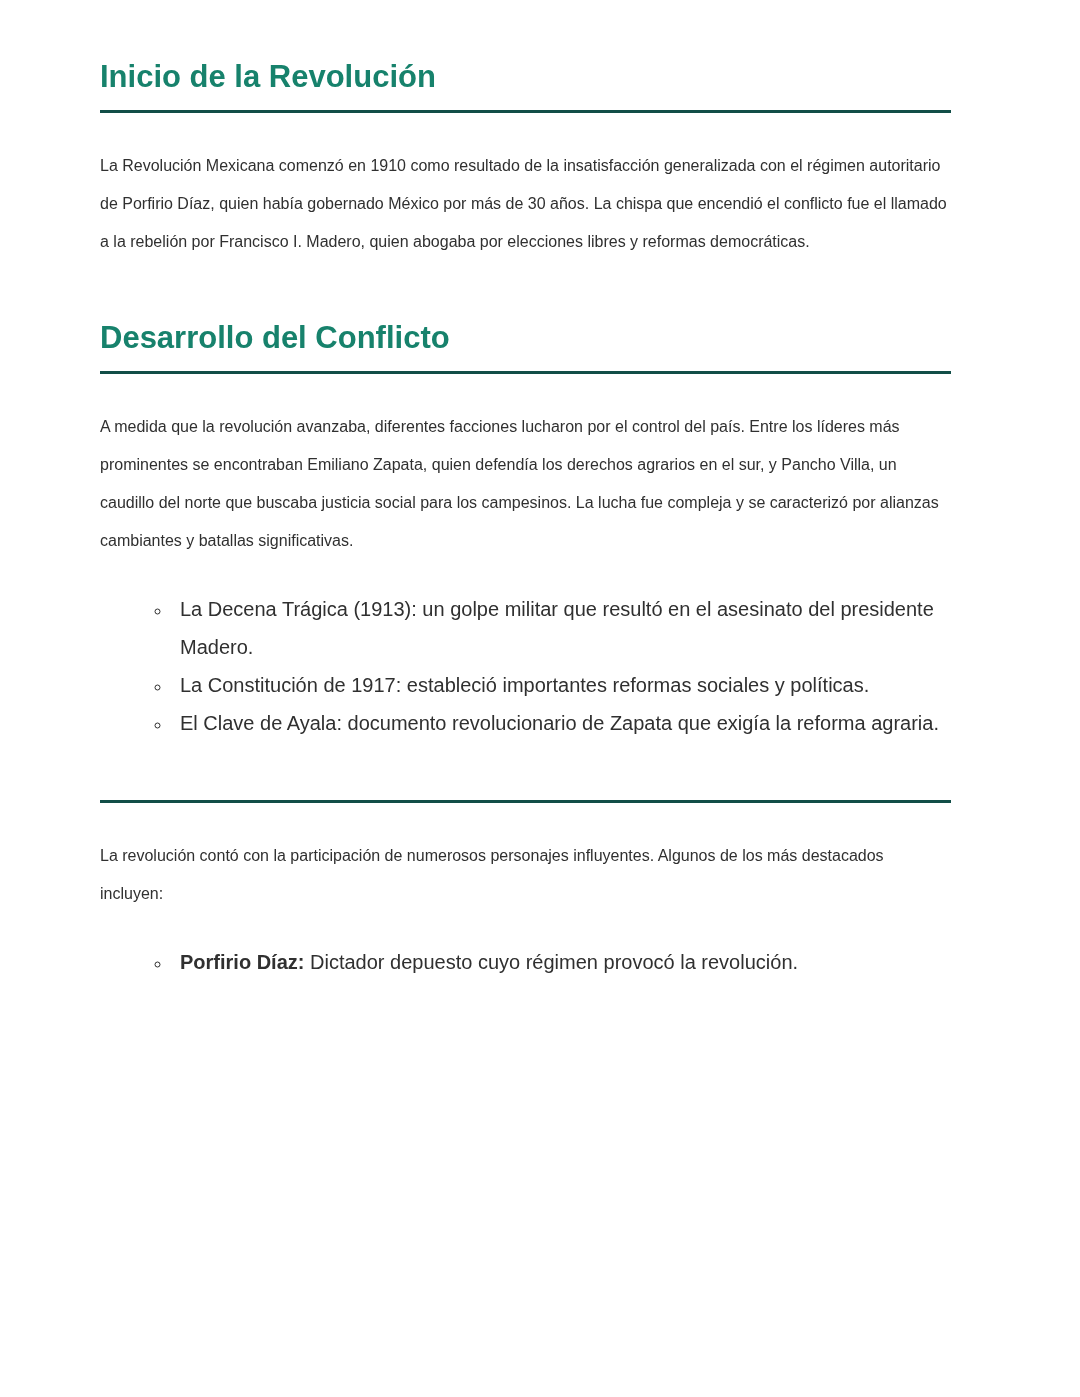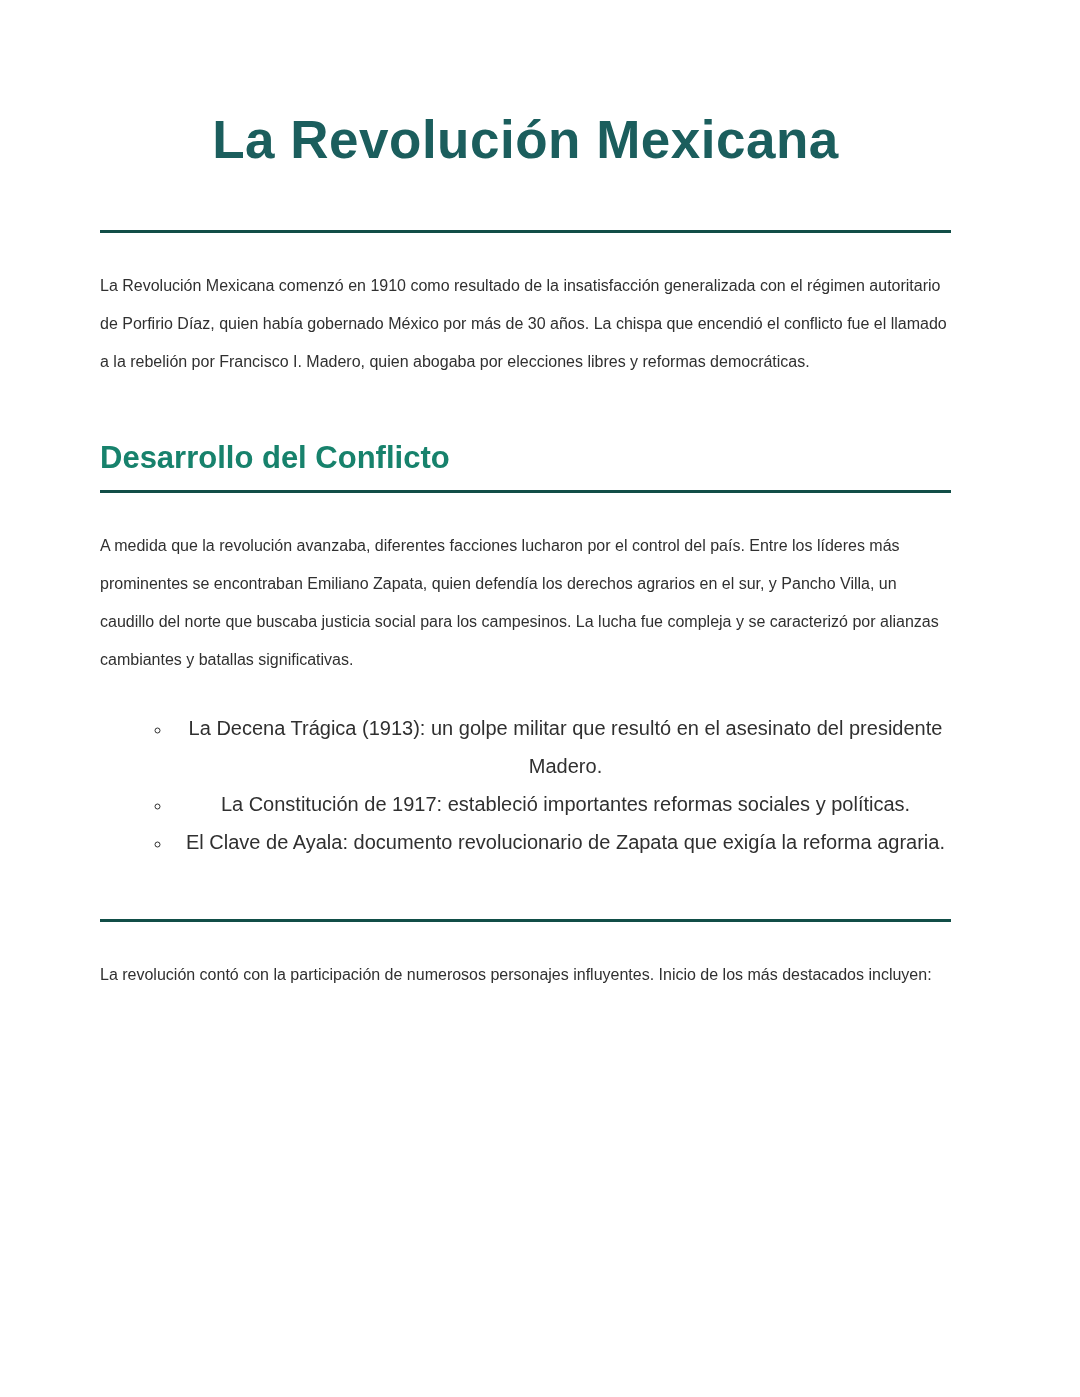--- a/index.html
+++ b/index.html
@@ -67,37 +67,36 @@
   .list{
     margin: 30px 0 0 0;
     padding-left: 72px;
     list-style-type: circle;
     font-size: 20px;
     line-height: 38px;
     color: var(--body-text);
   }
   .list-item{
     padding-left: 8px;
-    text-align: center;
   }
   .list-item::marker{
     color: var(--body-text);
     font-size: 18px;
   }
   .item-lead{
     font-weight: 700;
   }
 </style>
 </head>
 <body>
 
 <div class="page">
-  <h1 class="doc-title">La Revolución Mexicana</h1>
   <div id="sections">
   <section class="section">
+    <h2 class="section-heading">Inicio de la Revolución</h2>
     <div class="section-rule"></div>
     <div class="section-content">
   <p class="para">La Revolución Mexicana comenzó en 1910 como resultado de la insatisfacción generalizada con el régimen autoritario de Porfirio Díaz, quien había gobernado México por más de 30 años. La chispa que encendió el conflicto fue el llamado a la rebelión por Francisco I. Madero, quien abogaba por elecciones libres y reformas democráticas.</p>
 </div>
   </section>
 
   <section class="section">
     <h2 class="section-heading">Desarrollo del Conflicto</h2>
     <div class="section-rule"></div>
     <div class="section-content">
@@ -109,18 +108,21 @@
   <li class="list-item"><span class="item-text">La Constitución de 1917: estableció importantes reformas sociales y políticas.</span></li>
 
   <li class="list-item"><span class="item-text">El Clave de Ayala: documento revolucionario de Zapata que exigía la reforma agraria.</span></li>
 </ul>
 </div>
   </section>
 
   <section class="section">
     <div class="section-rule"></div>
     <div class="section-content">
-  <p class="para">La revolución contó con la participación de numerosos personajes influyentes. Inicio de los más destacados incluyen:</p>
+  <p class="para">La revolución contó con la participación de numerosos personajes influyentes. Algunos de los más destacados incluyen:</p>
 
+  <ul class="list">
+  <li class="list-item"><span class="item-lead">Porfirio Díaz:</span><span class="item-text"> Dictador depuesto cuyo régimen provocó la revolución.</span></li>
+</ul>
 </div>
   </section>
 </div>
 </div>
 
 </body></html>

